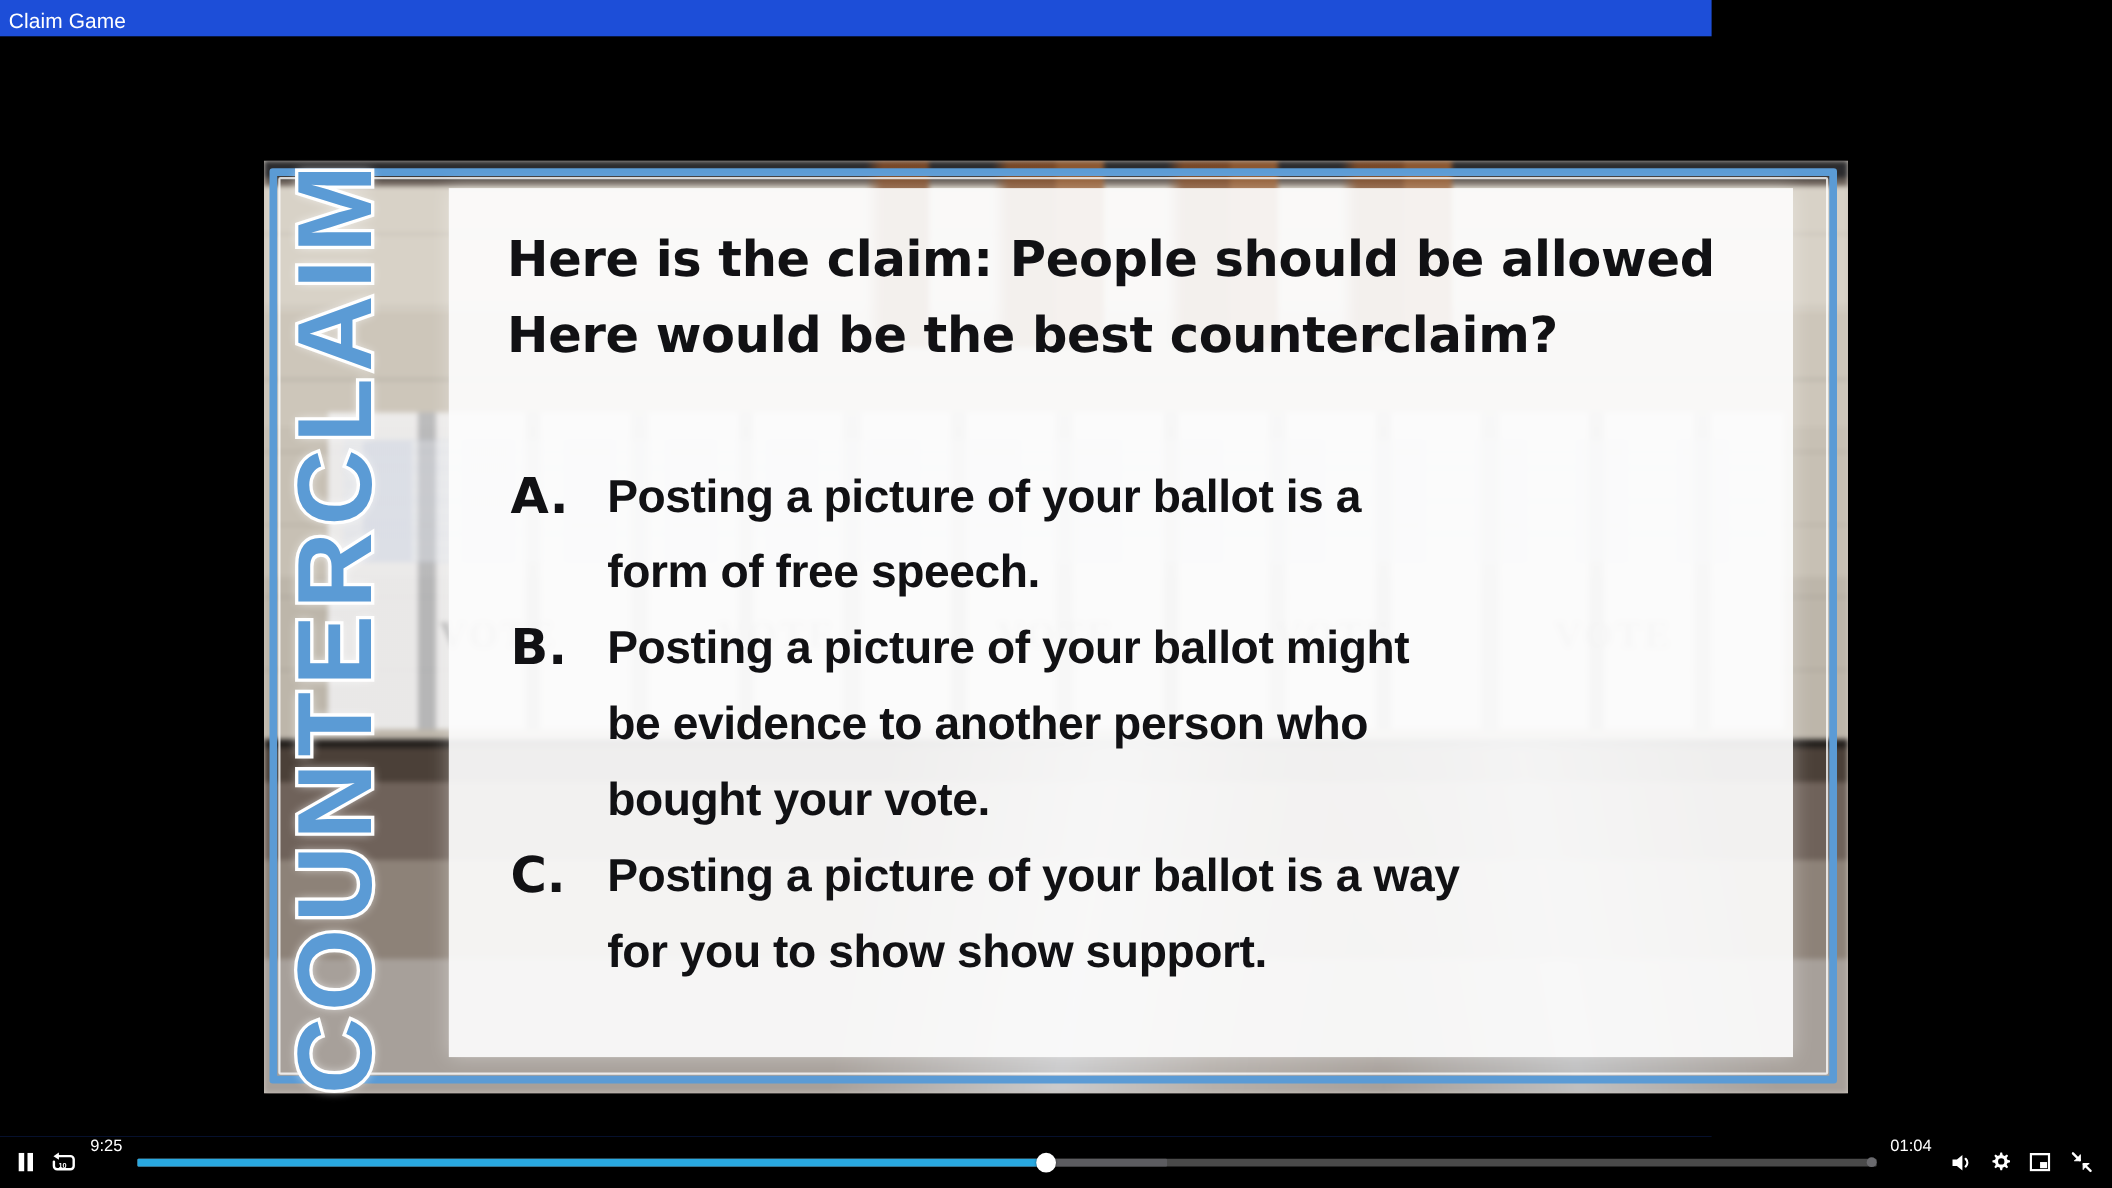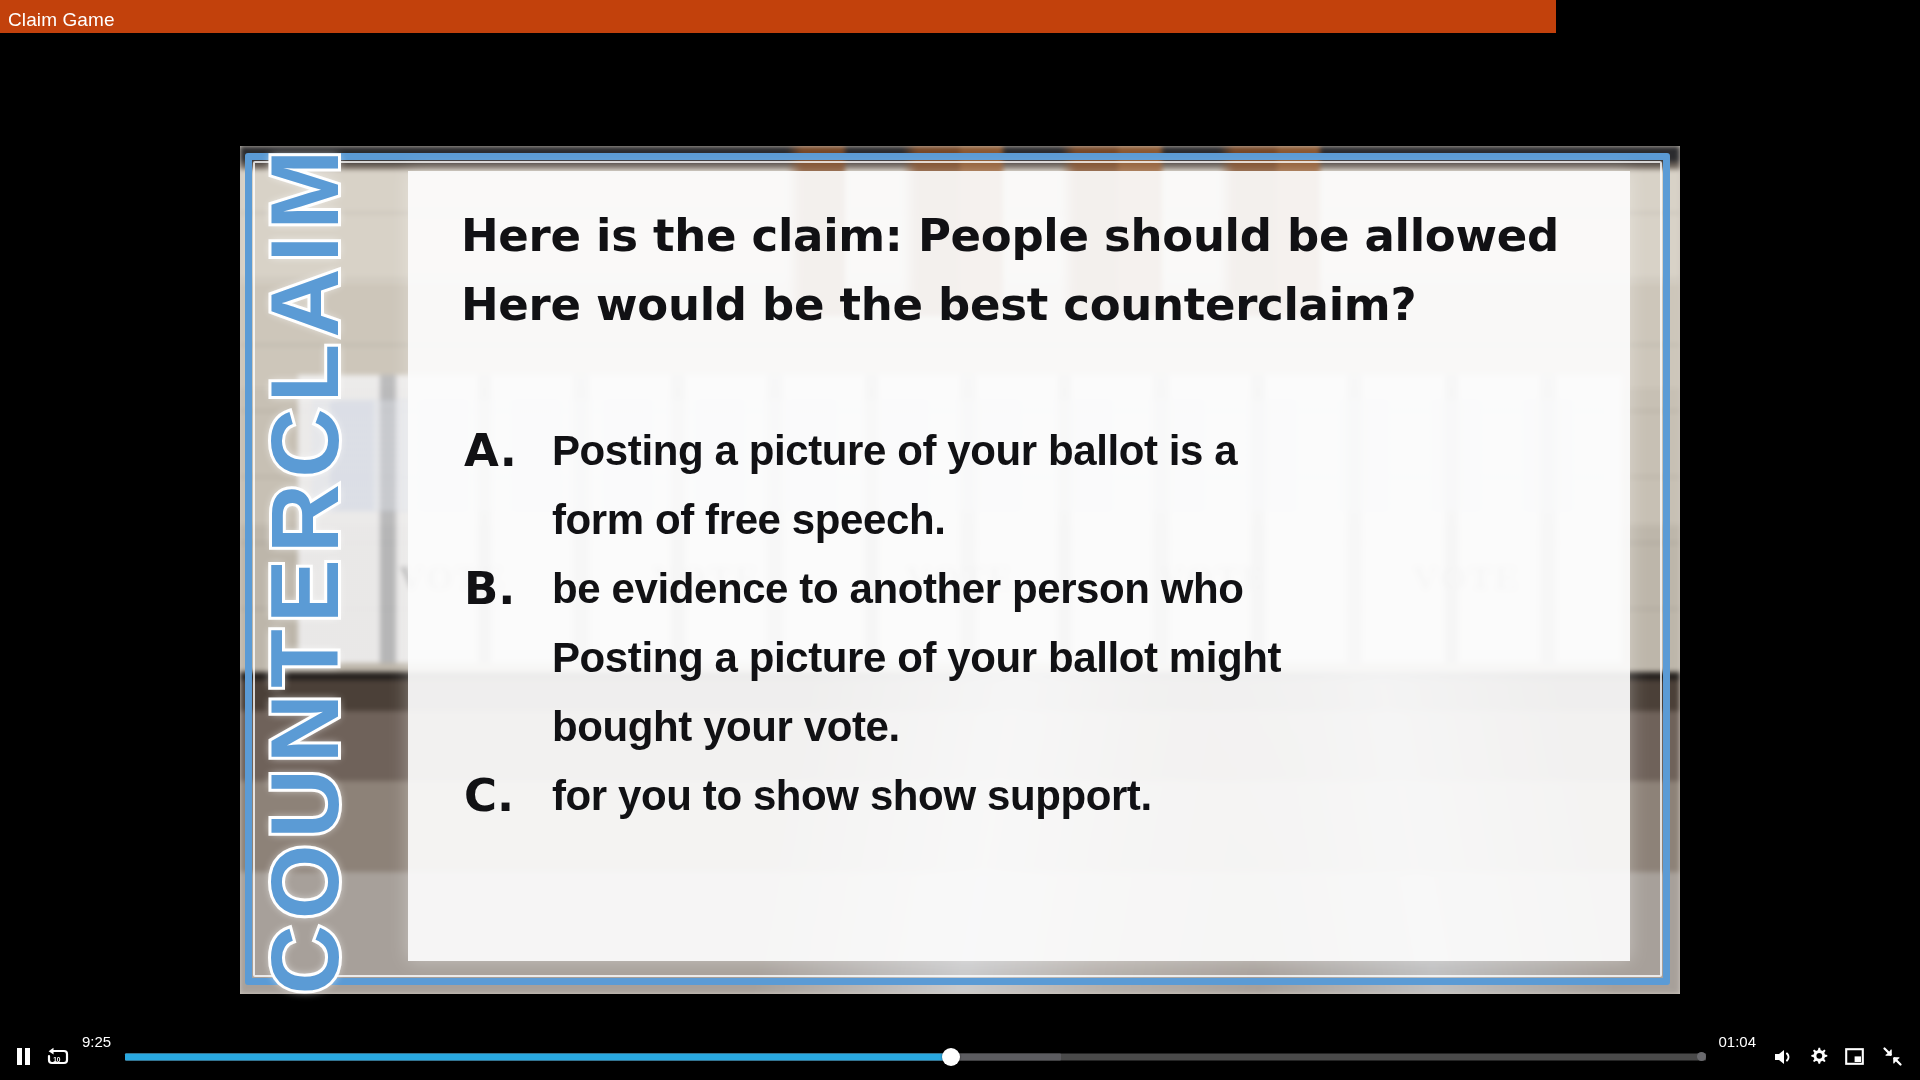--- a/index.html
+++ b/index.html
@@ -3,21 +3,21 @@
 <meta charset="utf-8">
 <title>Claim Game</title>
 <style>
   * { margin:0; padding:0; box-sizing:border-box; }
   html,body {
     width:1920px; height:1080px; overflow:hidden;
     background:#000; color:#fff;
     font-family:"Liberation Sans", sans-serif;
   }
 
-  #app { position:relative; width:1556px; height:1080px; background:#c2410c; }
+  #app { position:relative; width:1556px; height:1080px; background:#1d4ed8; }
 
   
   .page-title {
     position:absolute; left:8px; top:8px;
     font-size:19px; line-height:24px; color:#ffffff;
     letter-spacing:.1px; white-space:nowrap;
   }
 
   
   .video-stage {
@@ -253,29 +253,30 @@
           <div class="opt-letter">A.</div>
           <div class="opt-body">
             <div>Posting a picture of your ballot is a</div>
             <div>form of free speech.</div>
           </div>
         </div>
 
         <div class="option">
           <div class="opt-letter">B.</div>
           <div class="opt-body">
+            <div>Posting a picture of your ballot might</div>
             <div>be evidence to another person who</div>
-            <div>Posting a picture of your ballot might</div>
             <div>bought your vote.</div>
           </div>
         </div>
 
         <div class="option">
           <div class="opt-letter">C.</div>
           <div class="opt-body">
+            <div>Posting a picture of your ballot is a way</div>
             <div>for you to show show support.</div>
           </div>
         </div>
 
       </div>
     </div>
   </div>
 
   <div class="controls">
 

